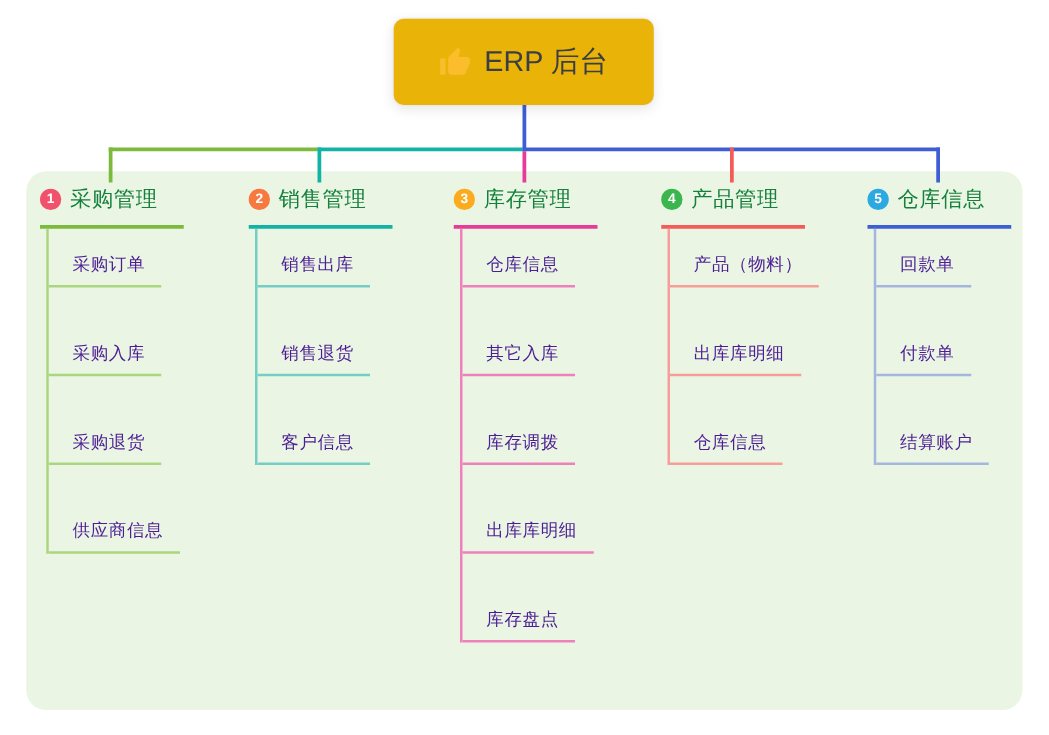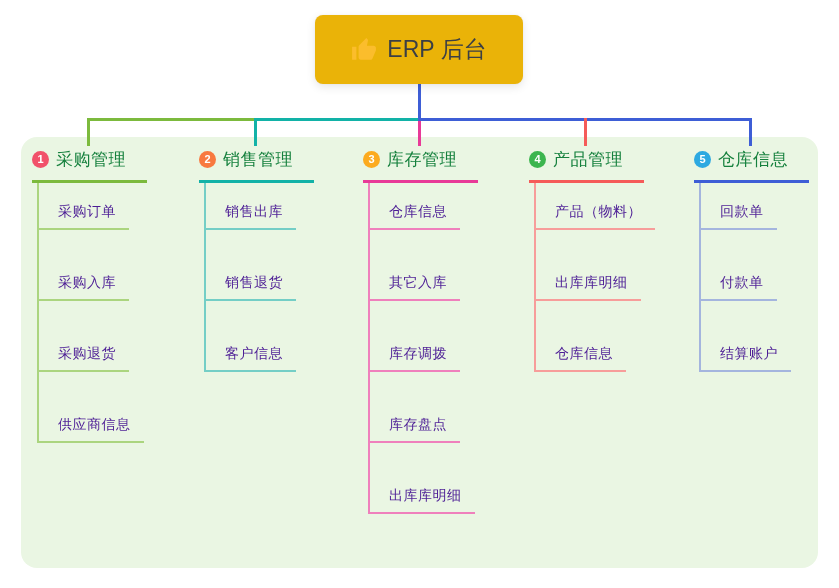--- a/index.html
+++ b/index.html
@@ -120,25 +120,25 @@
 
   <div class="child">
     <span class="child-label">其它入库</span>
   </div>
 
   <div class="child">
     <span class="child-label">库存调拨</span>
   </div>
 
   <div class="child">
-    <span class="child-label">库存盘点</span>
+    <span class="child-label">出库库明细</span>
   </div>
 
   <div class="child">
-    <span class="child-label">出库库明细</span>
+    <span class="child-label">库存盘点</span>
   </div>
 </div>
   </div>
 
   <div class="branch" style="left: 529px; --main: #f55b59; --light: #f79d9a;">
     <div class="branch-title">
       <span class="badge" style="background: rgb(59, 181, 78);">4</span>
       <span class="branch-label">产品管理</span>
     </div>
     <div class="children">

